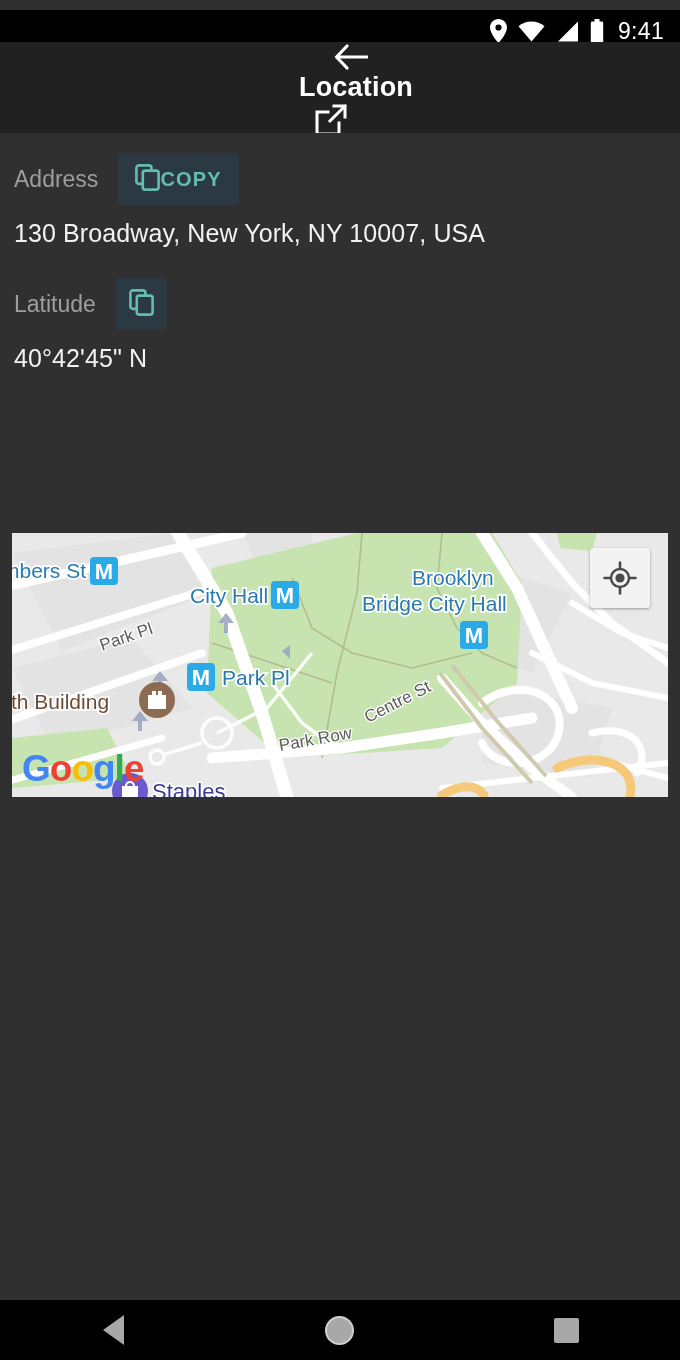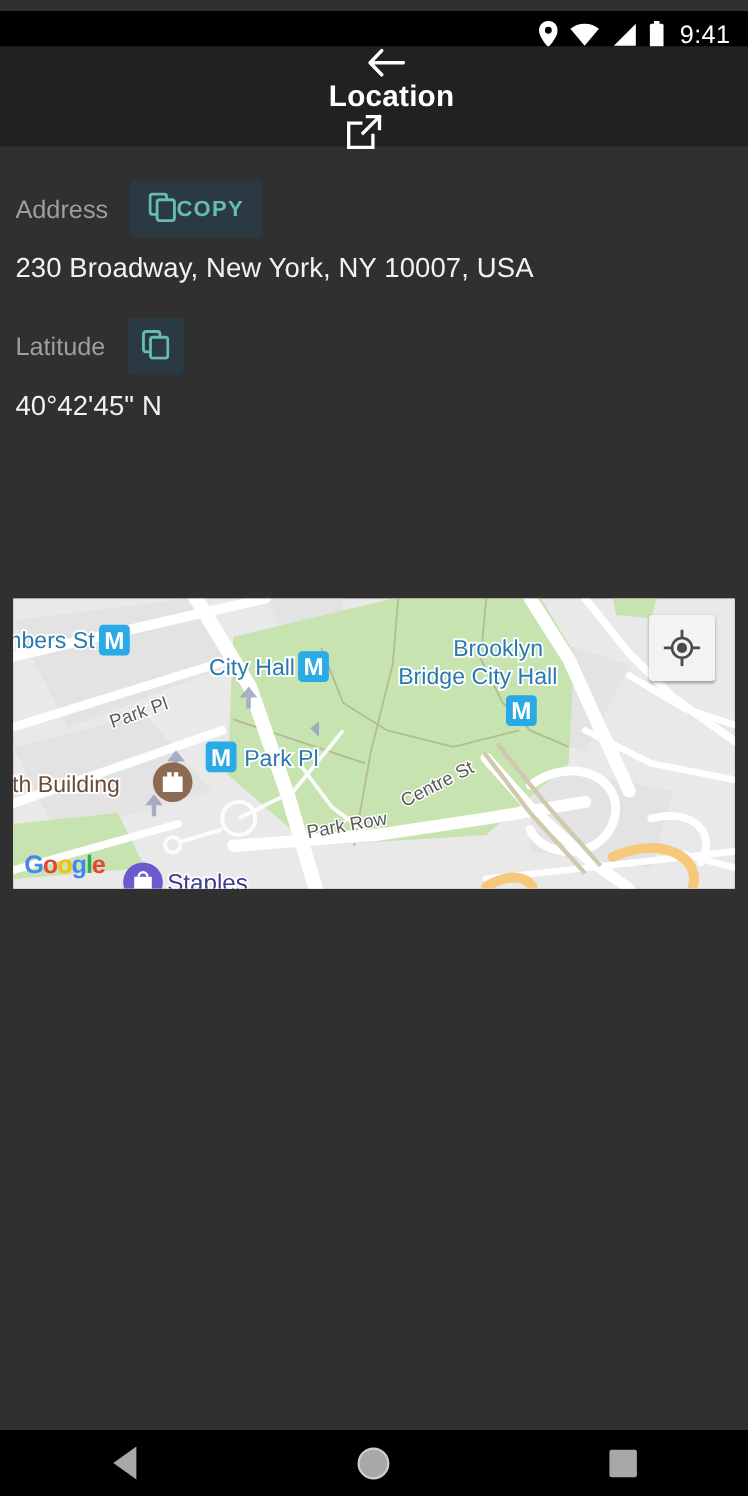--- a/index.html
+++ b/index.html
@@ -32,21 +32,21 @@
   .appbar-title{
     color:#fff; font-size:27px; font-weight:700; margin-left:32px; letter-spacing:.2px;
   }
   .appbar-spacer{ flex:1; }
   .appbar-action{
     width:56px; height:56px; margin-right:18px;
     display:flex; align-items:center; justify-content:center; cursor:pointer;
   }
 
   
-  .content{ position:absolute; top:133px; left:0; width:554px; bottom:60px; background:#303030;margin-top:11px; }
+  .content{ position:absolute; top:133px; left:0; width:554px; bottom:60px; background:#303030; }
 
   .field{ padding:0 14px; }
   .field-header{ display:flex; align-items:center; min-height:48px; }
   .field-label{ color:#9e9e9e; font-size:23px; font-weight:400; }
   .field-value{ color:#f2f2f2; font-size:25px; font-weight:400; letter-spacing:.1px; }
 
   .copy-btn{
     display:inline-flex; align-items:center; 
     background:#2b3942; border:none; border-radius:4px;
     padding:11px 17px; margin-left:20px; cursor:pointer;
@@ -64,21 +64,21 @@
   .mylocation-btn{
     position:absolute; right:18px; top:15px;
     width:60px; height:60px; border-radius:3px;
     background:#f3f3f3; box-shadow:0 1px 3px rgba(0,0,0,.35);
     display:flex; align-items:center; justify-content:center; cursor:pointer;
   }
 
   .google-logo{
     position:absolute; left:10px; bottom:10px;
     font-family:"Liberation Sans", sans-serif;
-    font-size:23px; font-weight:700; letter-spacing:-1px;
+    font-size:37px; font-weight:700; letter-spacing:-1px;
     line-height:1; user-select:none;
   }
   .google-logo span{ display:inline-block; }
 
   
   .navbar{
     position:absolute; bottom:0; left:0; width:680px; height:60px;
     background:#000; display:flex; align-items:center; justify-content:space-around;
   }
   .nav-btn{ width:80px; height:60px; display:flex; align-items:center; justify-content:center; cursor:pointer; }
@@ -140,21 +140,21 @@
         <button class="copy-btn">
           <span>
             <svg width="25" height="27" viewBox="0 0 25 27">
               <rect x="1.4" y="1.4" width="15" height="18.5" rx="2.4" fill="none" stroke="#64bcb2" stroke-width="2.6"></rect>
               <rect x="7.8" y="6.6" width="15.8" height="19" rx="2.4" fill="#2b3942" stroke="#64bcb2" stroke-width="2.6"></rect>
             </svg>
           </span>
           <span class="copy-label">COPY</span>
         </button>
       </div>
-      <div class="field-value" style="margin-top:14px;">230 Broadway, New York, NY 10007, USA</div>
+      <div class="field-value" style="margin-top:14px;">130 Broadway, New York, NY 10007, USA</div>
     </div>
 
     <div class="field" style="padding-top:30px;">
       <div class="field-header">
         <span class="field-label">Latitude</span>
         <button class="copy-btn icon-only">
           <span>
             <svg width="25" height="27" viewBox="0 0 25 27">
               <rect x="1.4" y="1.4" width="15" height="18.5" rx="2.4" fill="none" stroke="#64bcb2" stroke-width="2.6"></rect>
               <rect x="7.8" y="6.6" width="15.8" height="19" rx="2.4" fill="#2b3942" stroke="#64bcb2" stroke-width="2.6"></rect>

